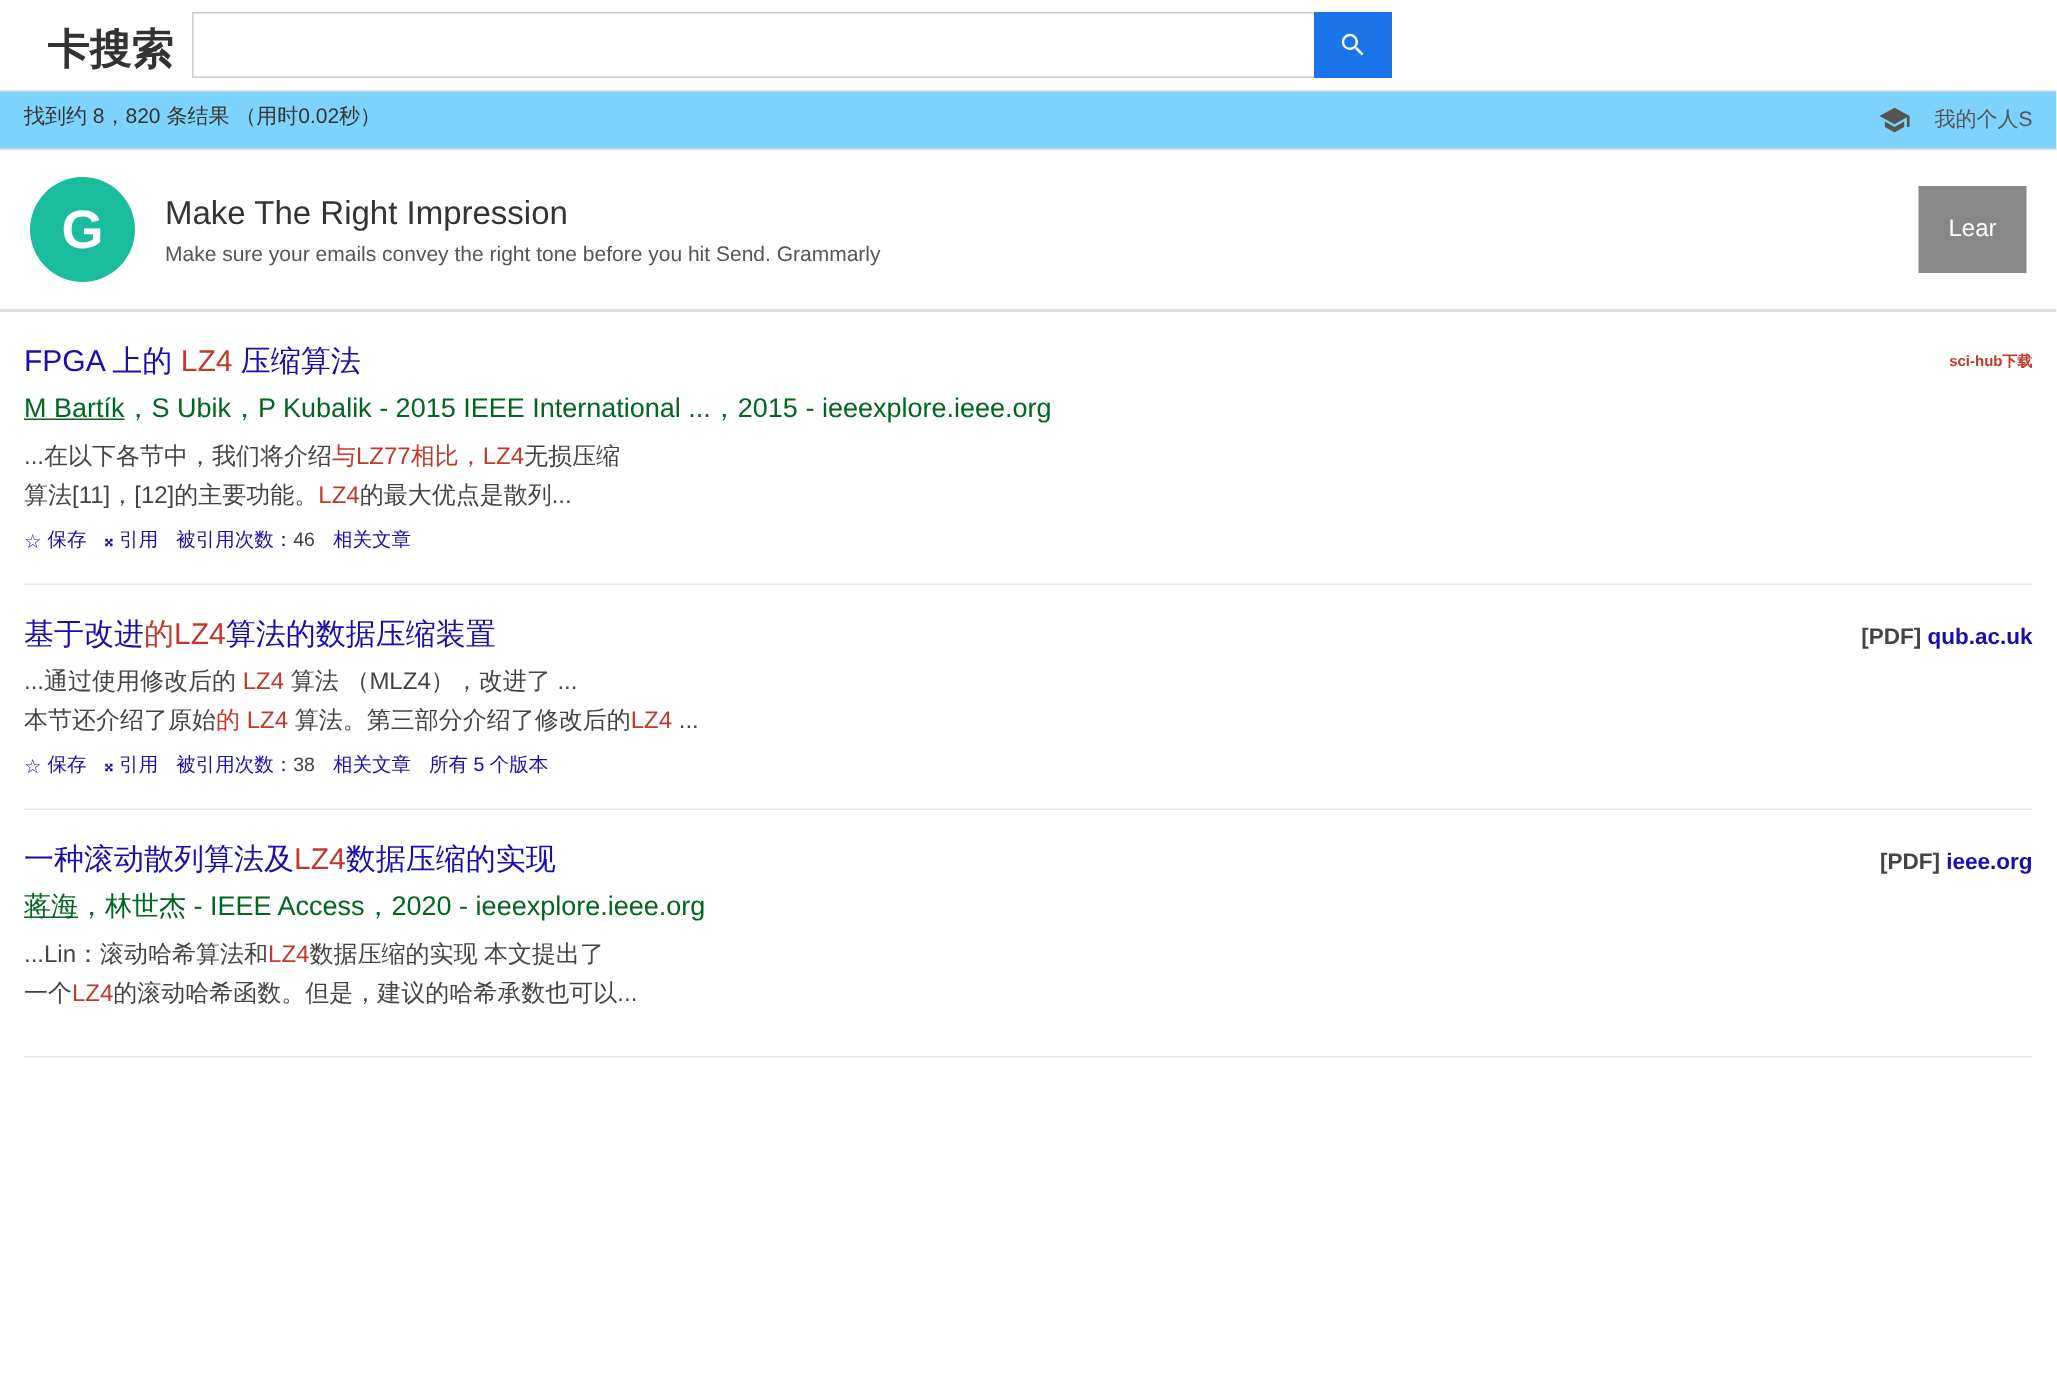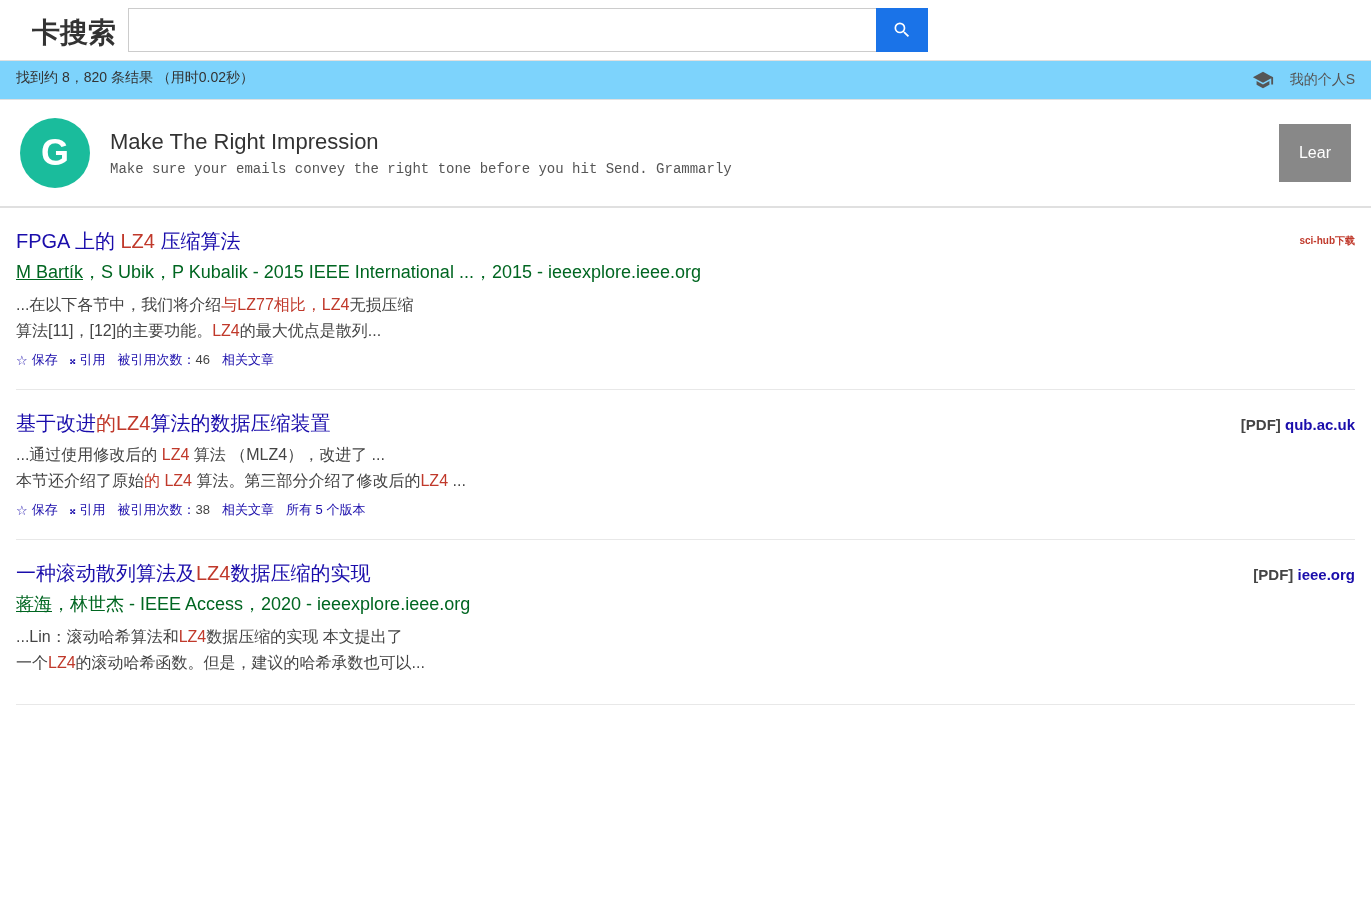--- a/index.html
+++ b/index.html
@@ -95,21 +95,20 @@
       flex: 1;
     }
     .ad-title {
       font-size: 22px;
       color: #333;
       margin-bottom: 6px;
     }
     .ad-subtitle {
       font-size: 14px;
       color: #555;
-      font-family: Liberation Mono, monospace;
     }
     .ad-cta {
       background: #888;
       color: #fff;
       border: none;
       padding: 20px 20px;
       font-size: 16px;
       cursor: pointer;
       flex-shrink: 0;
       white-space: nowrap;

